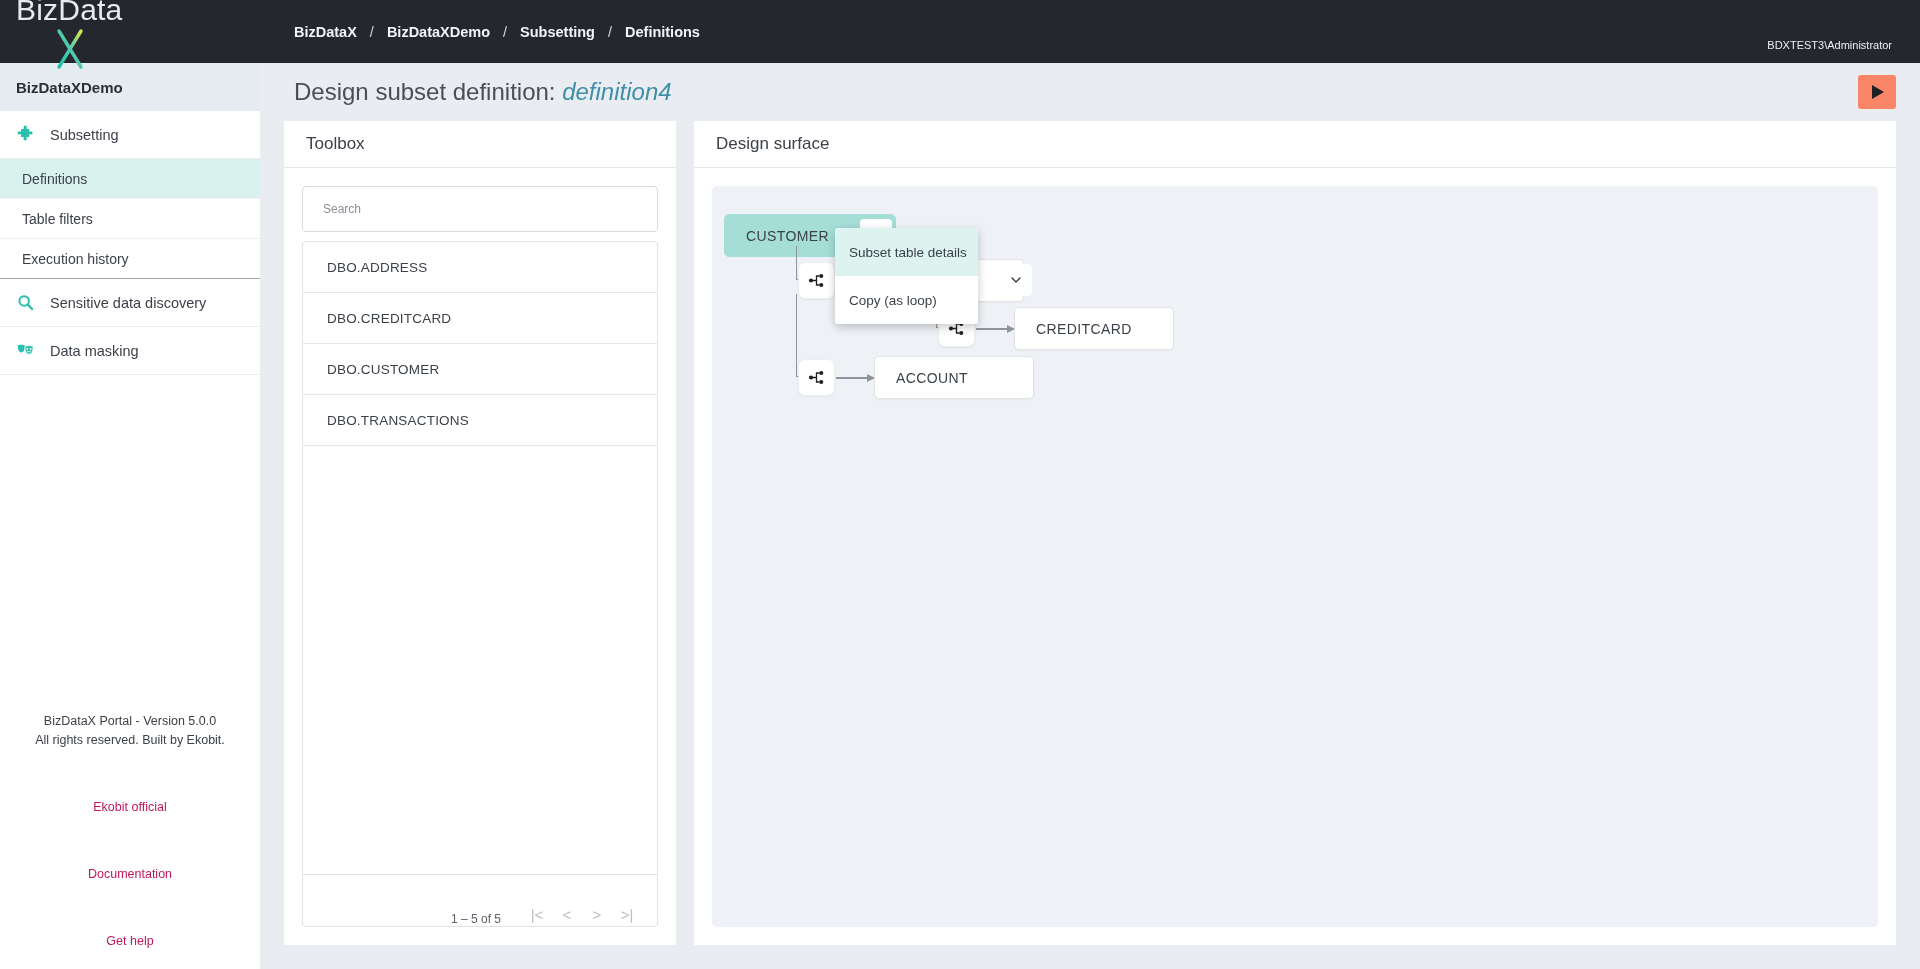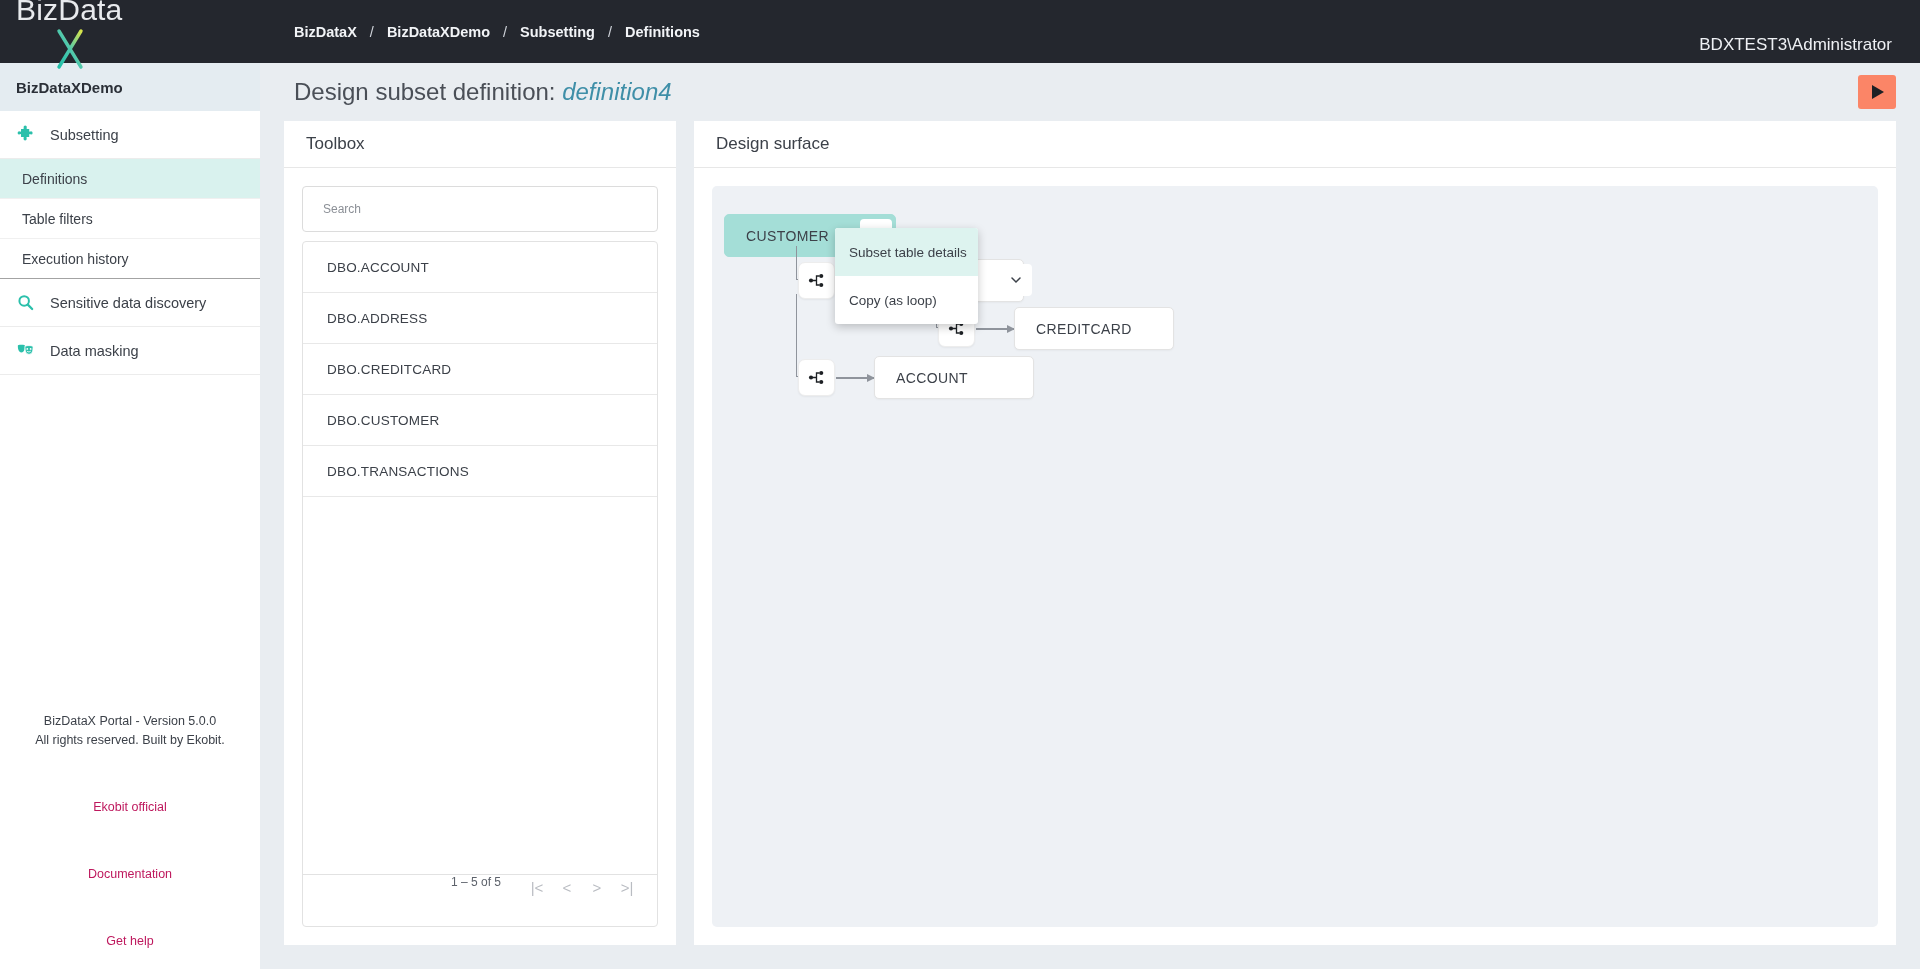--- a/index.html
+++ b/index.html
@@ -63,21 +63,21 @@
   .main { flex: 1 1 auto; display: flex; flex-direction: column; background: #e9edf1; min-width: 0; }
   .topbar {
     height: 63px; background: #24272e;
     display: flex; align-items: center; justify-content: space-between;
     padding: 0 28px 0 34px; flex: 0 0 63px; text-align: right;
   }
   .crumbs { display: flex; align-items: center; font-size: 14.5px; }
   .crumbs .cr { color: #f2f4f7; font-weight: bold; cursor: pointer; }
   .crumbs .cr.last { cursor: default; }
   .crumbs .sep { color: #cfd3da; margin: 0 13px; font-weight: normal; }
-  .user { color: #eef0f4; font-size: 17px; margin-top: 26px; }
+  .user { color: #eef0f4; font-size: 11px; margin-top: 26px; }
 
   .pagehead {
     height: 58px; flex: 0 0 58px;
     display: flex; align-items: center; justify-content: space-between;
     padding: 0 24px 0 34px; background: #e9edf1;
   }
   .pagetitle { font-size: 24px; color: #4a4f57; font-weight: 400; }
   .pagetitle em { color: #3f8fa8; font-style: italic; }
   .runbtn {
     width: 38px; height: 34px; background: #fb8567; border: none; border-radius: 3px;
@@ -115,21 +115,21 @@
     display: flex; flex-direction: column; min-height: 0; overflow: hidden;
   }
   .tbl-rows { flex: 1 1 auto; overflow: hidden; }
   .tbl-row {
     height: 51px; display: flex; align-items: center; padding-left: 24px;
     font-size: 13.5px; color: #3c4149; border-bottom: 1px solid #e8e8e8;
     letter-spacing: .2px; cursor: grab;
   }
   .pager {
     height: 52px; flex: 0 0 52px; border-top: 1px solid #e2e2e2;
-    display: flex; align-items: flex-start; justify-content: flex-end;
+    display: flex; align-items: flex-end; justify-content: flex-end;
     padding-right: 18px; gap: 6px;
   }
   .pager .range { font-size: 12px; color: #5d626b; margin-right: 18px; }
   .pager .pbtn {
     width: 24px; height: 24px; display: flex; align-items: center; justify-content: center;
     color: #b9bcc2; font-size: 15px; cursor: pointer; user-select: none;
   }
 
   
   .designpanel { flex: 1 1 auto; min-width: 0; }
@@ -286,21 +286,20 @@
     <div class="content">
 
       <div class="panel toolbox">
         <div class="panel-head">Toolbox</div>
         <div class="toolbox-body">
           <div class="search-box">
             <input type="text" placeholder="Search" style="">
           </div>
           <div class="tbl-list">
             <div class="tbl-rows">
-              <div class="tbl-row">DBO.ACCOUNT</div>
               <div class="tbl-row">DBO.ADDRESS</div>
               <div class="tbl-row">DBO.CREDITCARD</div>
               <div class="tbl-row">DBO.CUSTOMER</div>
               <div class="tbl-row">DBO.TRANSACTIONS</div>
             </div>
             <div class="pager">
               <span class="range">1 – 5 of 5</span>
               <span class="pbtn">|&lt;</span>
               <span class="pbtn">&lt;</span>
               <span class="pbtn">&gt;</span>

